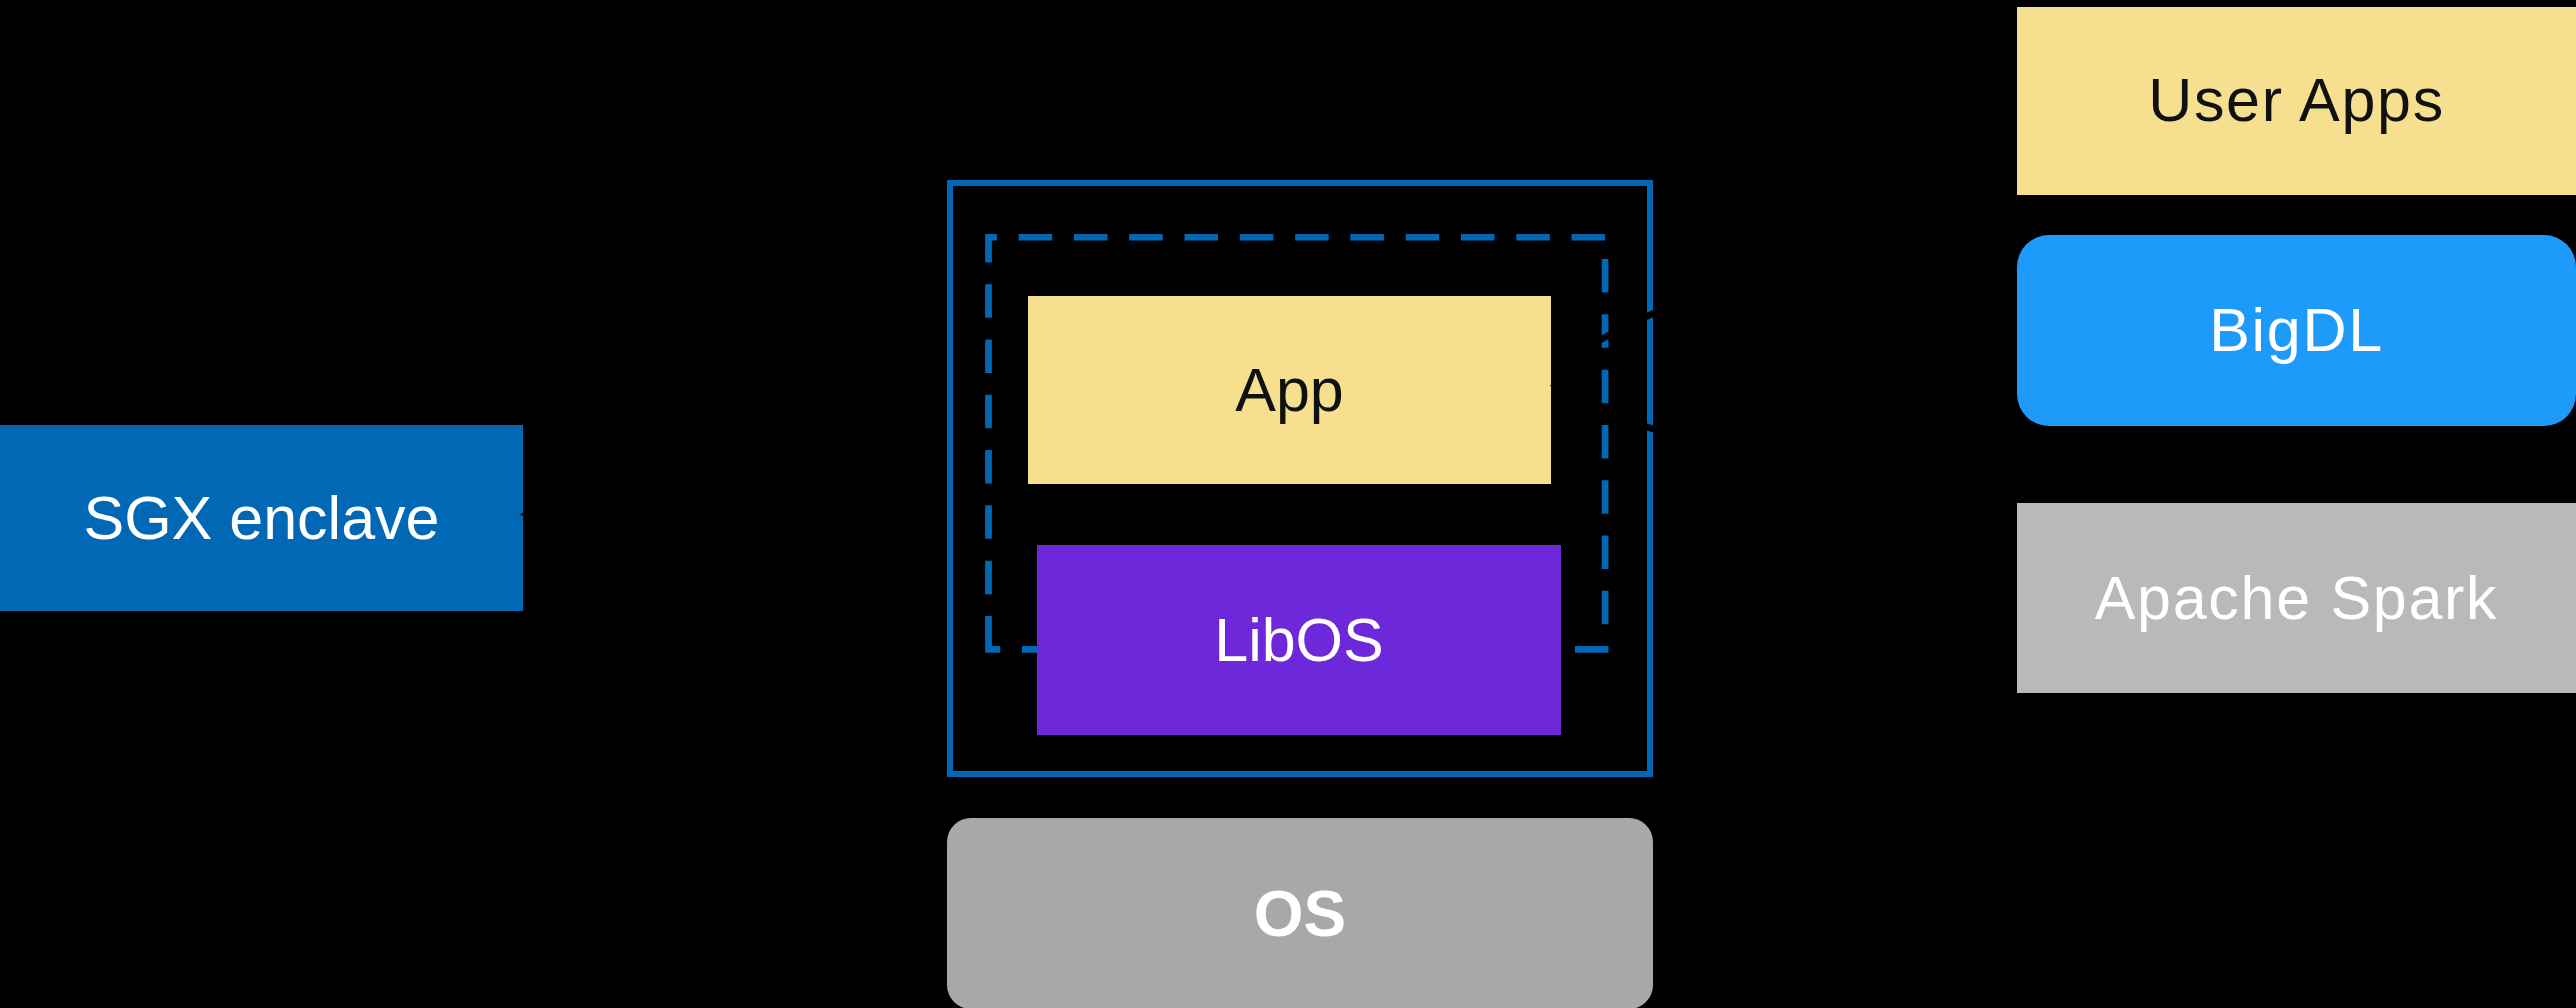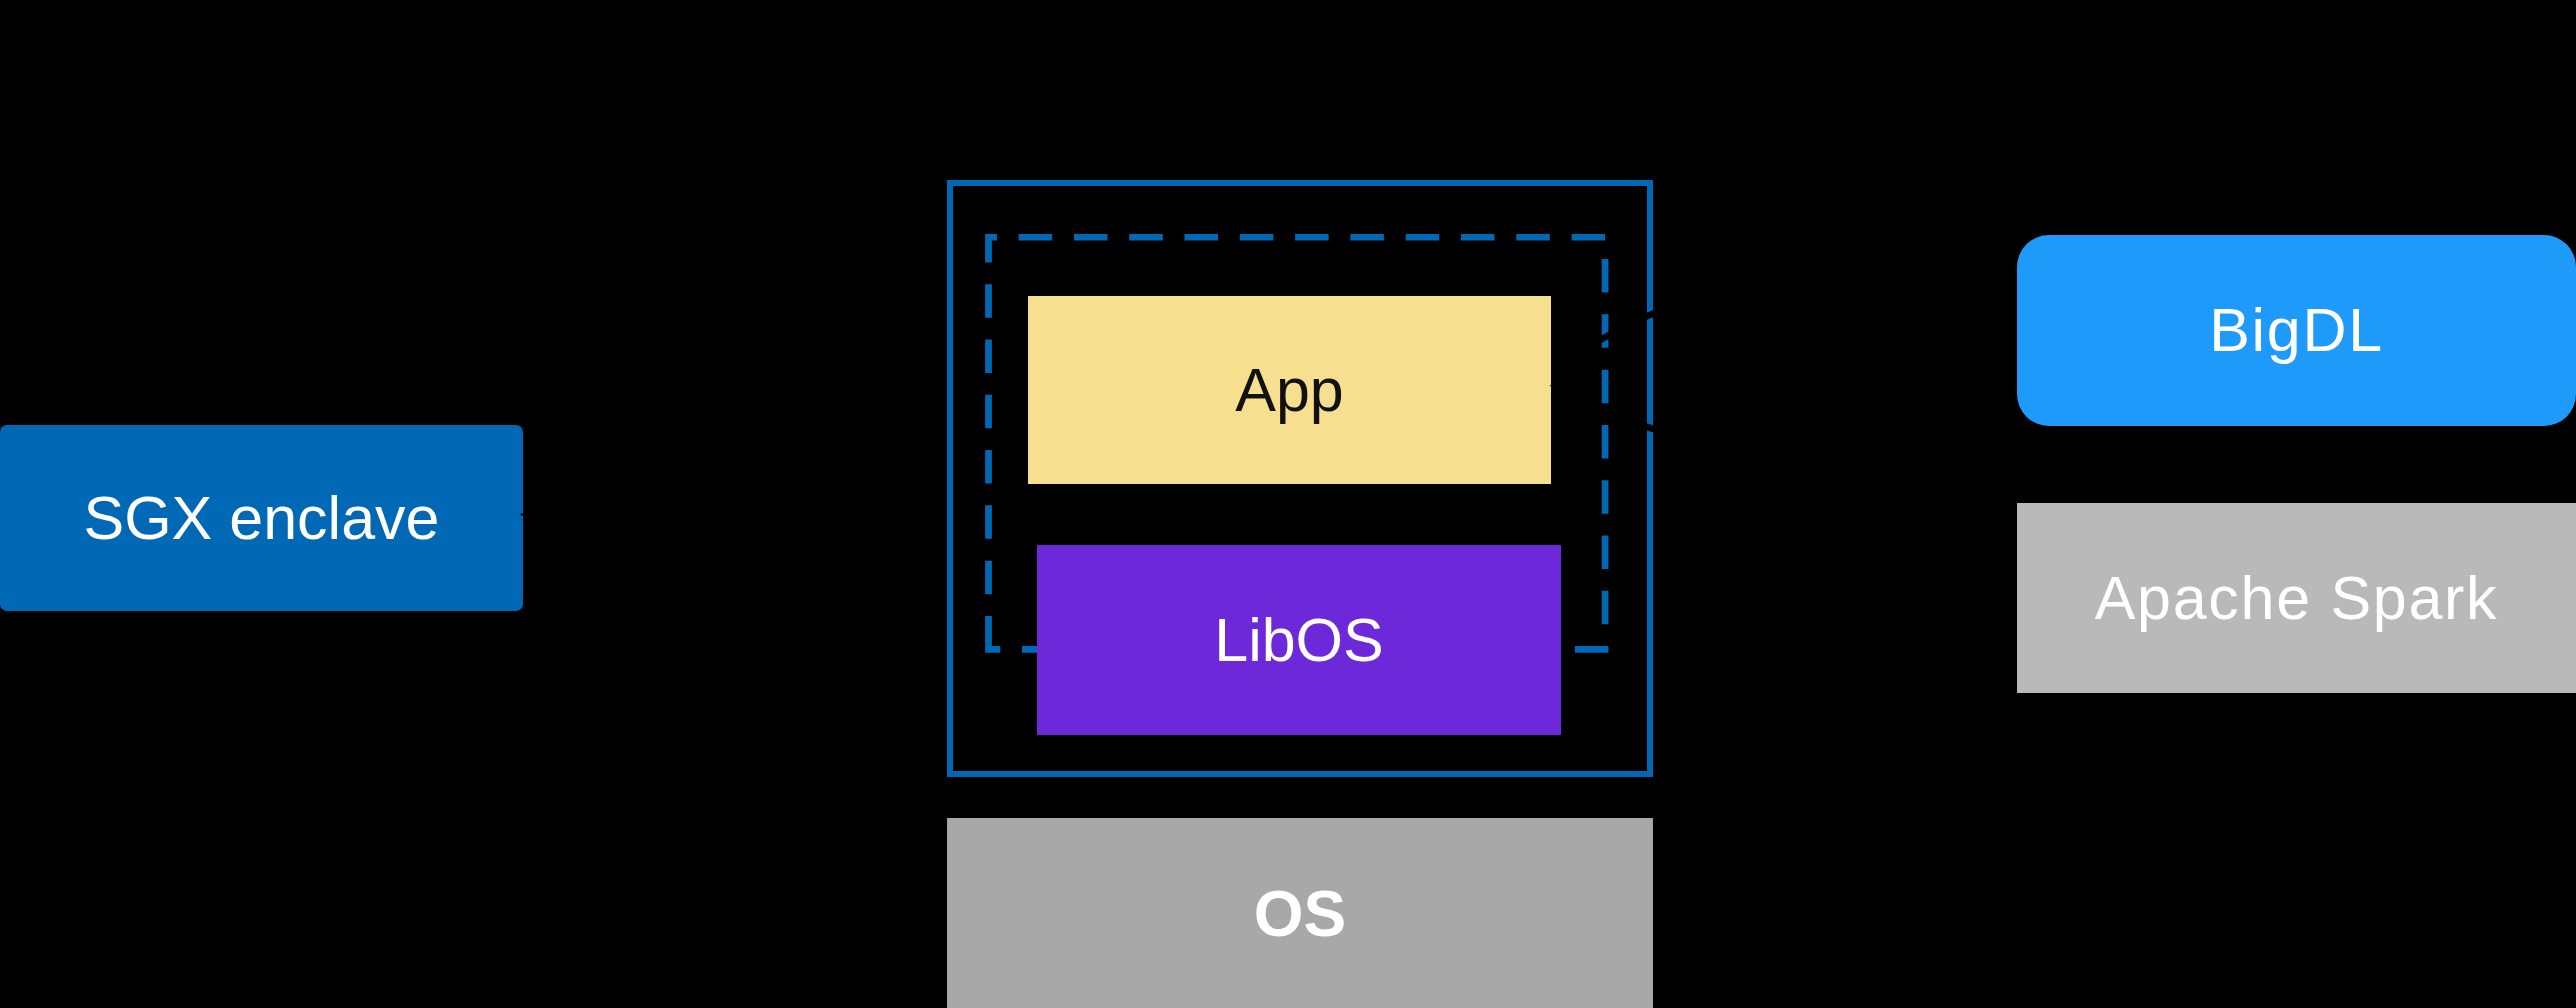--- a/index.html
+++ b/index.html
@@ -25,35 +25,35 @@
   .label {
     font-size: 61px;
     line-height: 1;
     white-space: nowrap;
   }
   .label.dark { color: #111111; }
   .label.light { color: #ffffff; }
   .stack-label { letter-spacing: 1.7px; }
 
   
-  .sgx-box { left: 0px; top: 425px; width: 523px; height: 186px; border-radius: 7px; }
+  .sgx-box { left: 0px; top: 425px; width: 523px; height: 186px; }
 
   
   .enclave-outline {
     left: 947px; top: 180px; width: 706px; height: 597px;
     border: 6.7px solid transparent;
     background: transparent;
   }
 
   
   .app-box   { left: 1028px; top: 296px; width: 523px; height: 188px; z-index: 3; }
   .libos-box { left: 1037px; top: 545px; width: 524px; height: 190px; z-index: 3; }
 
   
-  .os-box { left: 947px; top: 818px; width: 706px; height: 191px; z-index: 1; }
+  .os-box { left: 947px; top: 818px; width: 706px; height: 191px; z-index: 1; border-radius: 24px; }
   .os-box .label { font-weight: bold; font-size: 64px; }
 
   
   .userapps-box { left: 2017px; top: 6.7px;   width: 559px; height: 188px; }
   .bigdl-box    { left: 2017px; top: 235px; width: 559px; height: 191px; border-radius: 32px; }
   .spark-box    { left: 2017px; top: 503px; width: 559px; height: 190px; }
 
   svg.overlay {
     position: absolute;
     left: 0; top: 0;
@@ -84,20 +84,23 @@
   </div>
 
   <div class="box libos-box" style="background-color: #6d28d9;">
     <span class="label light">LibOS</span>
   </div>
 
   <div class="box os-box" style="background-color: rgb(168, 168, 168);">
     <span class="label light">OS</span>
   </div>
 
+  <div class="box userapps-box" style="background-color: rgb(247, 223, 144);">
+    <span class="label dark stack-label">User Apps</span>
+  </div>
   <div class="box bigdl-box" style="background-color: rgb(30, 154, 250);">
     <span class="label light stack-label">BigDL</span>
   </div>
   <div class="box spark-box" style="background-color: rgb(185, 185, 185); align-items: center;">
     <span class="label light stack-label">Apache Spark</span>
   </div>
 
   <svg class="overlay arrow-layer" viewBox="0 0 3075 1204">
     <defs>
       <marker id="ah" markerUnits="userSpaceOnUse" markerWidth="20" markerHeight="16" refX="2" refY="8" orient="auto">

